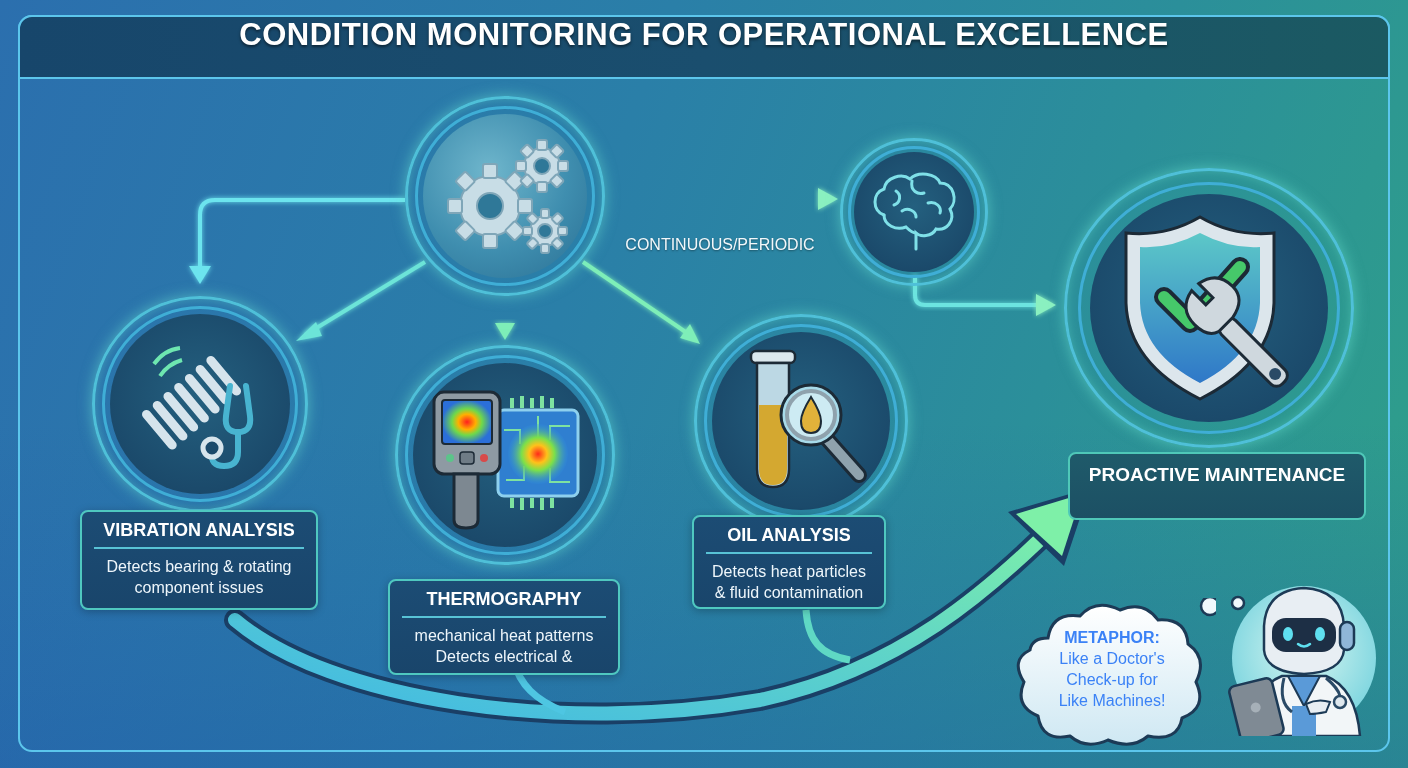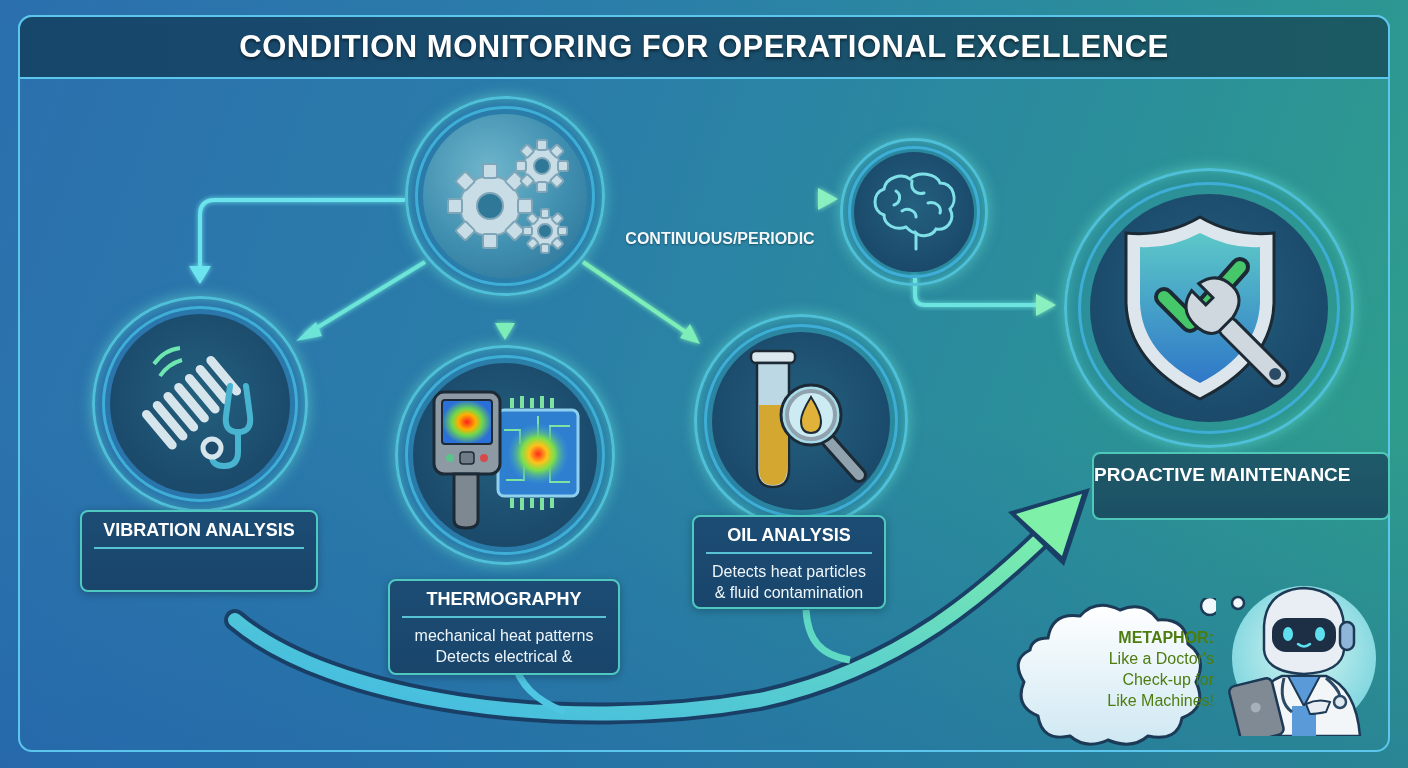--- a/index.html
+++ b/index.html
@@ -15,21 +15,21 @@
     pointer-events: none;
   }
   .frame {
     position: absolute; left: 18px; top: 15px; width: 1372px; height: 737px;
     border: 2px solid #5cc6ec; border-radius: 14px;
   }
   .title-bar {
     position: absolute; left: 18px; top: 15px; width: 1372px; height: 64px;
     background: linear-gradient(90deg, #17466b 0%, #1a4e6e 50%, #1b5a62 100%);
     border: 2px solid #5cc6ec; border-radius: 14px 14px 0 0;
-    display: flex; align-items: center; justify-content: center;
+    display: flex; align-items: flex-start; justify-content: center;
   }
   .title {
     color: #ffffff; font-weight: 700; font-size: 31px; letter-spacing: 0.5px;
     text-shadow: 0 2px 3px rgba(0,0,0,0.5);
   }
   svg.connectors { position: absolute; left: 0; top: 0; width: 1408px; height: 768px; }
   .node {
     position: absolute; border-radius: 50%;
   }
   .node .ring-outer {
@@ -60,35 +60,34 @@
     font-weight: 700; font-size: 18px; padding-top: 8px; padding-bottom: 6px;
     margin: 0 12px; border-bottom: 2px solid #58c3d6;
   }
   .label-box .lb-desc {
     font-size: 16px; line-height: 21px; padding: 7px 8px 8px; color: #eef6fb;
   }
   .pm-box {
     position: absolute; left: 1068px; top: 452px; width: 298px; height: 68px;
     background: linear-gradient(180deg, #1f5a6a 0%, #1c5064 100%);
     border: 2px solid #4fc8b8; border-radius: 8px;
-    color: #fff; font-weight: 700; font-size: 19px; line-height: 24px;
+    color: #fff; font-weight: 700; font-size: 19px; text-align: center; line-height: 24px;
     padding-top: 9px;
-    margin-left: 24px;
   }
   .measure-label {
-    position: absolute; left: 600px; top: 228px; width: 240px;
-    text-align: center; color: #f2f8fb; font-weight: 700; font-size: 16px; line-height: 22px;
+    position: absolute; left: 600px; top: 234px; width: 240px;
+    text-align: center; color: #f2f8fb; font-weight: 400; font-size: 16px; line-height: 22px;
     text-shadow: 0 1px 2px rgba(0,0,0,0.4);
   }
   .cloud {
     position: absolute; left: 1008px; top: 598px; width: 208px; height: 150px;
   }
   .cloud-text {
     position: absolute; left: 1010px; top: 627px; width: 204px;
-    text-align: right; color: #4d7c0f; font-size: 16px; line-height: 21px;
+    text-align: center; color: #3b82f6; font-size: 16px; line-height: 21px;
   }
   .cloud-text .ct-head { font-weight: 700; font-size: 16px; }
   .robot-wrap {
     position: absolute; left: 1222px; top: 576px; width: 156px; height: 160px;
   }
 </style>
 </head>
 <body>
 
 <div class="bg-bottom"></div>
@@ -322,22 +321,26 @@
       <path d="M60 94 L86 120 L136 64" stroke="#46c86a" stroke-width="12" fill="none" stroke-linecap="round" stroke-linejoin="round"></path>
       <g transform="rotate(-45 140 140)">
         <rect x="130" y="110" width="20" height="86" rx="8" fill="#cfd8de" stroke="#1c2a36" stroke-width="3"></rect>
         <path d="M118 92 Q118 70 140 66 L140 86 L150 86 L150 66 Q172 70 172 92 Q172 110 150 114 L130 114 Q118 110 118 92 Z" fill="#cfd8de" stroke="#1c2a36" stroke-width="3"></path>
         <circle cx="140" cy="184" r="6" fill="#2a4a66"></circle>
       </g>
     </svg>
   </div>
 </div>
 
-<div class="label-box" style="left:80px;top:510px;width:238px;height:82px;">
+<div class="label-box" style="left:80px;top:510px;width:238px;height:100px;">
   <div class="lb-title">VIBRATION ANALYSIS</div>
+  <div class="lb-desc">
+    <div>Detects bearing &amp; rotating</div>
+    <div>component issues</div>
+  </div>
 </div>
 
 <div class="label-box" style="left:388px;top:579px;width:232px;height:96px;">
   <div class="lb-title">THERMOGRAPHY</div>
   <div class="lb-desc">
     <div>mechanical heat patterns</div>
     <div>Detects electrical &amp;</div>
   </div>
 </div>
 

